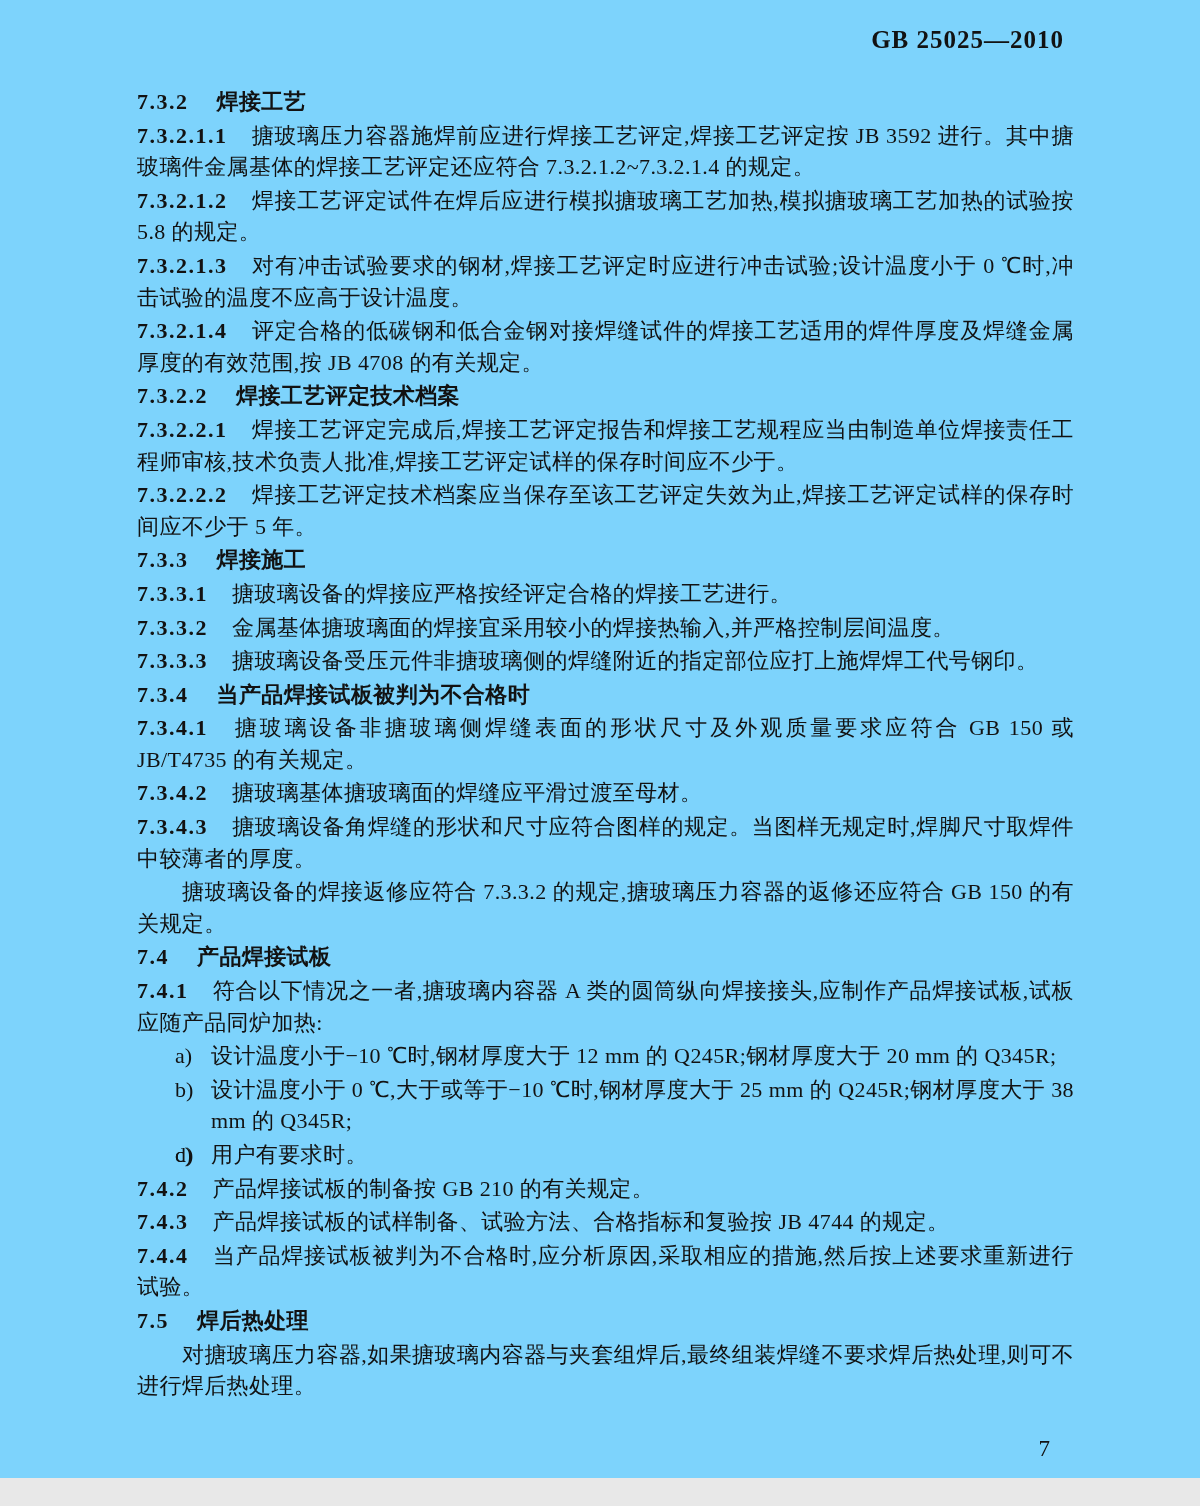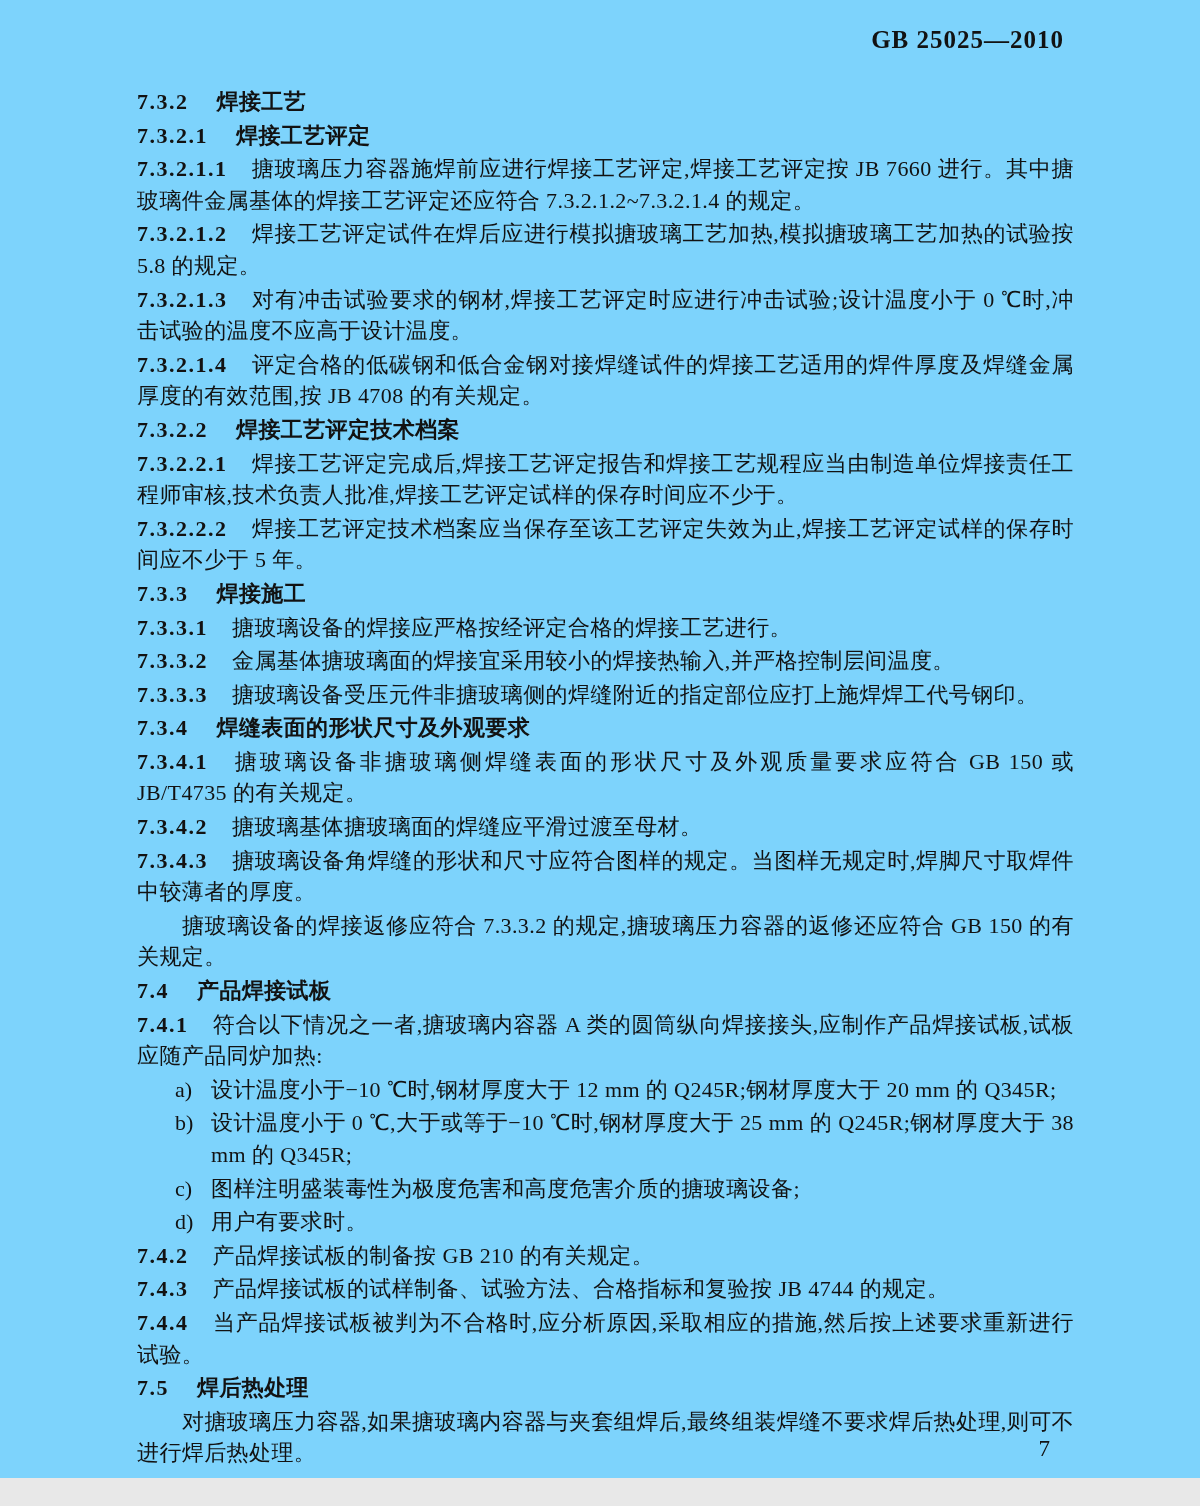--- a/index.html
+++ b/index.html
@@ -63,23 +63,22 @@
 <body>
 
 <div class="page">
 
   <div class="doc-number">GB 25025—2010</div>
 
   <div class="body-text">
 
     <p class="blk h"><span class="num">7.3.2</span><span>焊接工艺</span></p>
 
-    <p class="blk h"><span class="num">7.3.2.1</span><span>焊接工艺评定</span></p>
 
-    <p class="blk p"><span class="num">7.3.2.1.1</span><span>搪玻璃压力容器施焊前应进行焊接工艺评定,焊接工艺评定按 JB 7660 进行。其中搪玻璃件金属基体的焊接工艺评定还应符合 7.3.2.1.2~7.3.2.1.4 的规定。</span></p>
+    <p class="blk p"><span class="num">7.3.2.1.1</span><span>搪玻璃压力容器施焊前应进行焊接工艺评定,焊接工艺评定按 JB 3592 进行。其中搪玻璃件金属基体的焊接工艺评定还应符合 7.3.2.1.2~7.3.2.1.4 的规定。</span></p>
 
     <p class="blk p"><span class="num">7.3.2.1.2</span><span>焊接工艺评定试件在焊后应进行模拟搪玻璃工艺加热,模拟搪玻璃工艺加热的试验按 5.8 的规定。</span></p>
 
     <p class="blk p"><span class="num">7.3.2.1.3</span><span>对有冲击试验要求的钢材,焊接工艺评定时应进行冲击试验;设计温度小于 0 ℃时,冲击试验的温度不应高于设计温度。</span></p>
 
     <p class="blk p"><span class="num">7.3.2.1.4</span><span>评定合格的低碳钢和低合金钢对接焊缝试件的焊接工艺适用的焊件厚度及焊缝金属厚度的有效范围,按 JB 4708 的有关规定。</span></p>
 
     <p class="blk h"><span class="num">7.3.2.2</span><span>焊接工艺评定技术档案</span></p>
 
     <p class="blk p"><span class="num">7.3.2.2.1</span><span>焊接工艺评定完成后,焊接工艺评定报告和焊接工艺规程应当由制造单位焊接责任工程师审核,技术负责人批准,焊接工艺评定试样的保存时间应不少于。</span></p>
@@ -87,40 +86,40 @@
     <p class="blk p"><span class="num">7.3.2.2.2</span><span>焊接工艺评定技术档案应当保存至该工艺评定失效为止,焊接工艺评定试样的保存时间应不少于 5 年。</span></p>
 
     <p class="blk h"><span class="num">7.3.3</span><span>焊接施工</span></p>
 
     <p class="blk p"><span class="num">7.3.3.1</span><span>搪玻璃设备的焊接应严格按经评定合格的焊接工艺进行。</span></p>
 
     <p class="blk p"><span class="num">7.3.3.2</span><span>金属基体搪玻璃面的焊接宜采用较小的焊接热输入,并严格控制层间温度。</span></p>
 
     <p class="blk p"><span class="num">7.3.3.3</span><span>搪玻璃设备受压元件非搪玻璃侧的焊缝附近的指定部位应打上施焊焊工代号钢印。</span></p>
 
-    <p class="blk h"><span class="num">7.3.4</span><span>焊缝表面的形状尺寸及外观要求</span></p>
+    <p class="blk h"><span class="num">7.3.4</span><span>当产品焊接试板被判为不合格时</span></p>
 
     <p class="blk p"><span class="num">7.3.4.1</span><span>搪玻璃设备非搪玻璃侧焊缝表面的形状尺寸及外观质量要求应符合 GB 150 或 JB/T4735 的有关规定。</span></p>
 
     <p class="blk p"><span class="num">7.3.4.2</span><span>搪玻璃基体搪玻璃面的焊缝应平滑过渡至母材。</span></p>
 
     <p class="blk p"><span class="num">7.3.4.3</span><span>搪玻璃设备角焊缝的形状和尺寸应符合图样的规定。当图样无规定时,焊脚尺寸取焊件中较薄者的厚度。</span></p>
 
 
     <p class="blk pi"><span>搪玻璃设备的焊接返修应符合 7.3.3.2 的规定,搪玻璃压力容器的返修还应符合 GB 150 的有关规定。</span></p>
 
     <p class="blk h"><span class="num">7.4</span><span>产品焊接试板</span></p>
 
     <p class="blk p"><span class="num">7.4.1</span><span>符合以下情况之一者,搪玻璃内容器 A 类的圆筒纵向焊接接头,应制作产品焊接试板,试板应随产品同炉加热:</span></p>
 
     <p class="blk li"><span class="marker">a)</span><span>设计温度小于−10 ℃时,钢材厚度大于 12 mm 的 Q245R;钢材厚度大于 20 mm 的 Q345R;</span></p>
 
     <p class="blk li"><span class="marker">b)</span><span>设计温度小于 0 ℃,大于或等于−10 ℃时,钢材厚度大于 25 mm 的 Q245R;钢材厚度大于 38 mm 的 Q345R;</span></p>
 
-    <p class="blk li"><span class="marker">c)</span><span>图样注明盛装毒性为极度危害和高度危害介质的搪玻璃设备;</span></p>
+    <p class="blk li"><span class="marker">c)</span></p>
 
     <p class="blk li"><span class="marker">d)</span><span>用户有要求时。</span></p>
 
     <p class="blk p"><span class="num">7.4.2</span><span>产品焊接试板的制备按 GB 210 的有关规定。</span></p>
 
     <p class="blk p"><span class="num">7.4.3</span><span>产品焊接试板的试样制备、试验方法、合格指标和复验按 JB 4744 的规定。</span></p>
 
     <p class="blk p"><span class="num">7.4.4</span><span>当产品焊接试板被判为不合格时,应分析原因,采取相应的措施,然后按上述要求重新进行试验。</span></p>
 
     <p class="blk h"><span class="num">7.5</span><span>焊后热处理</span></p>

